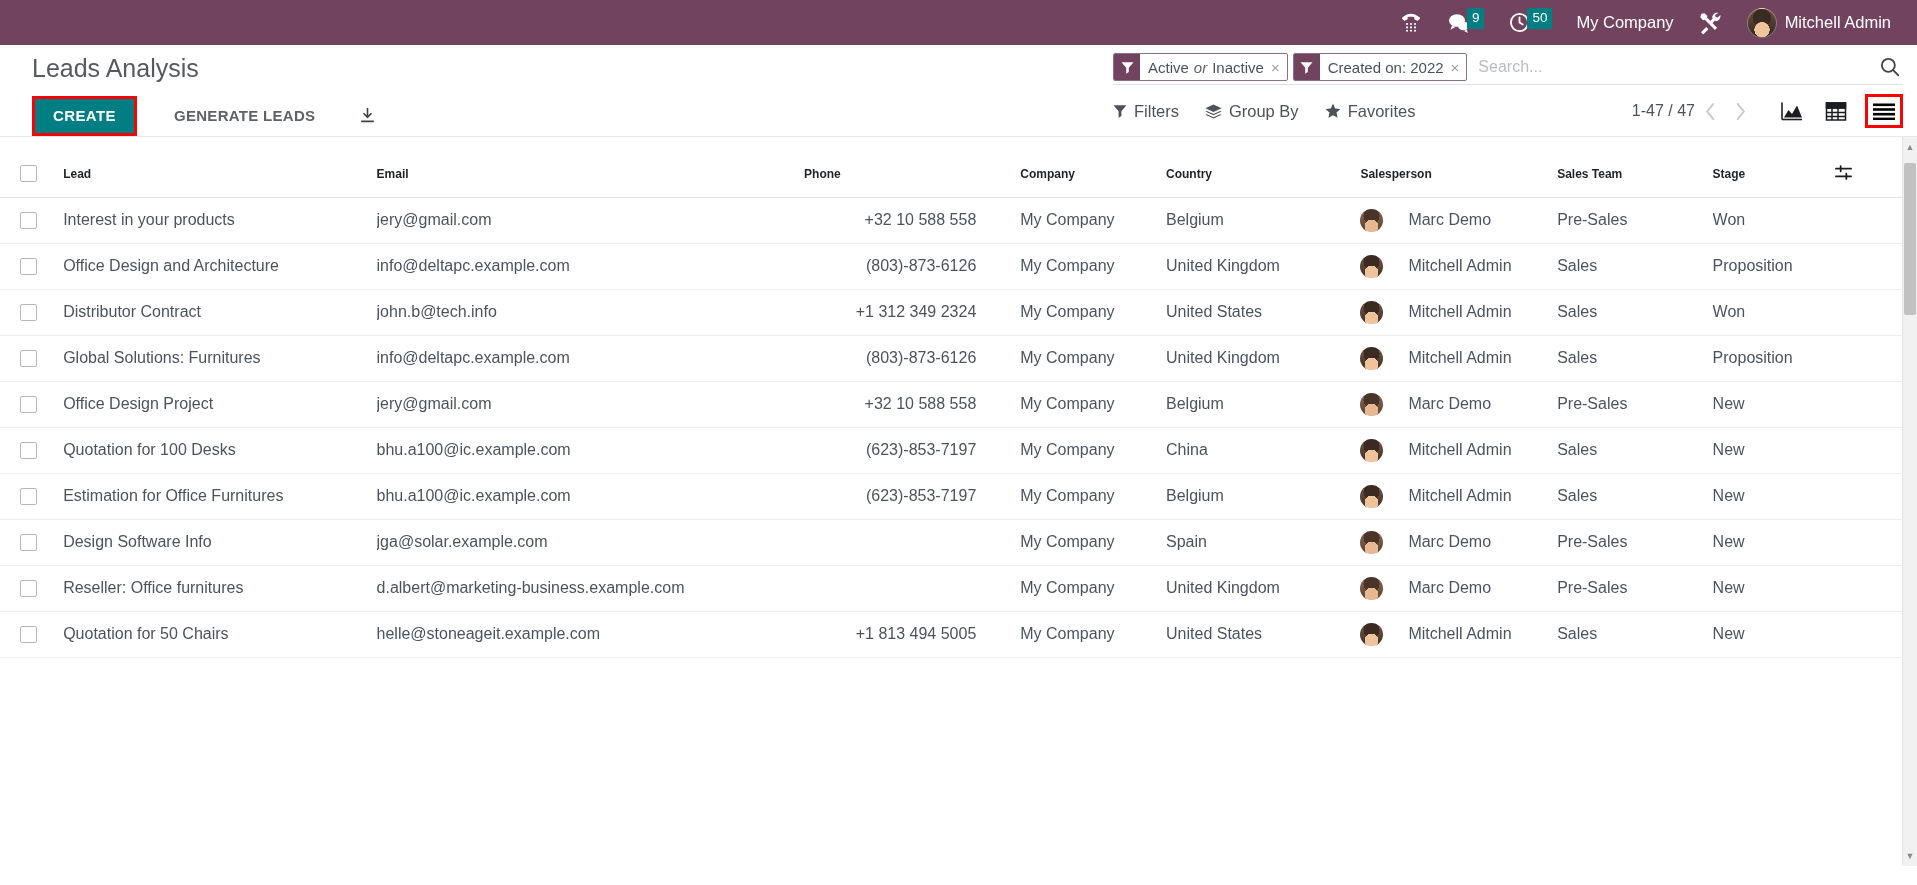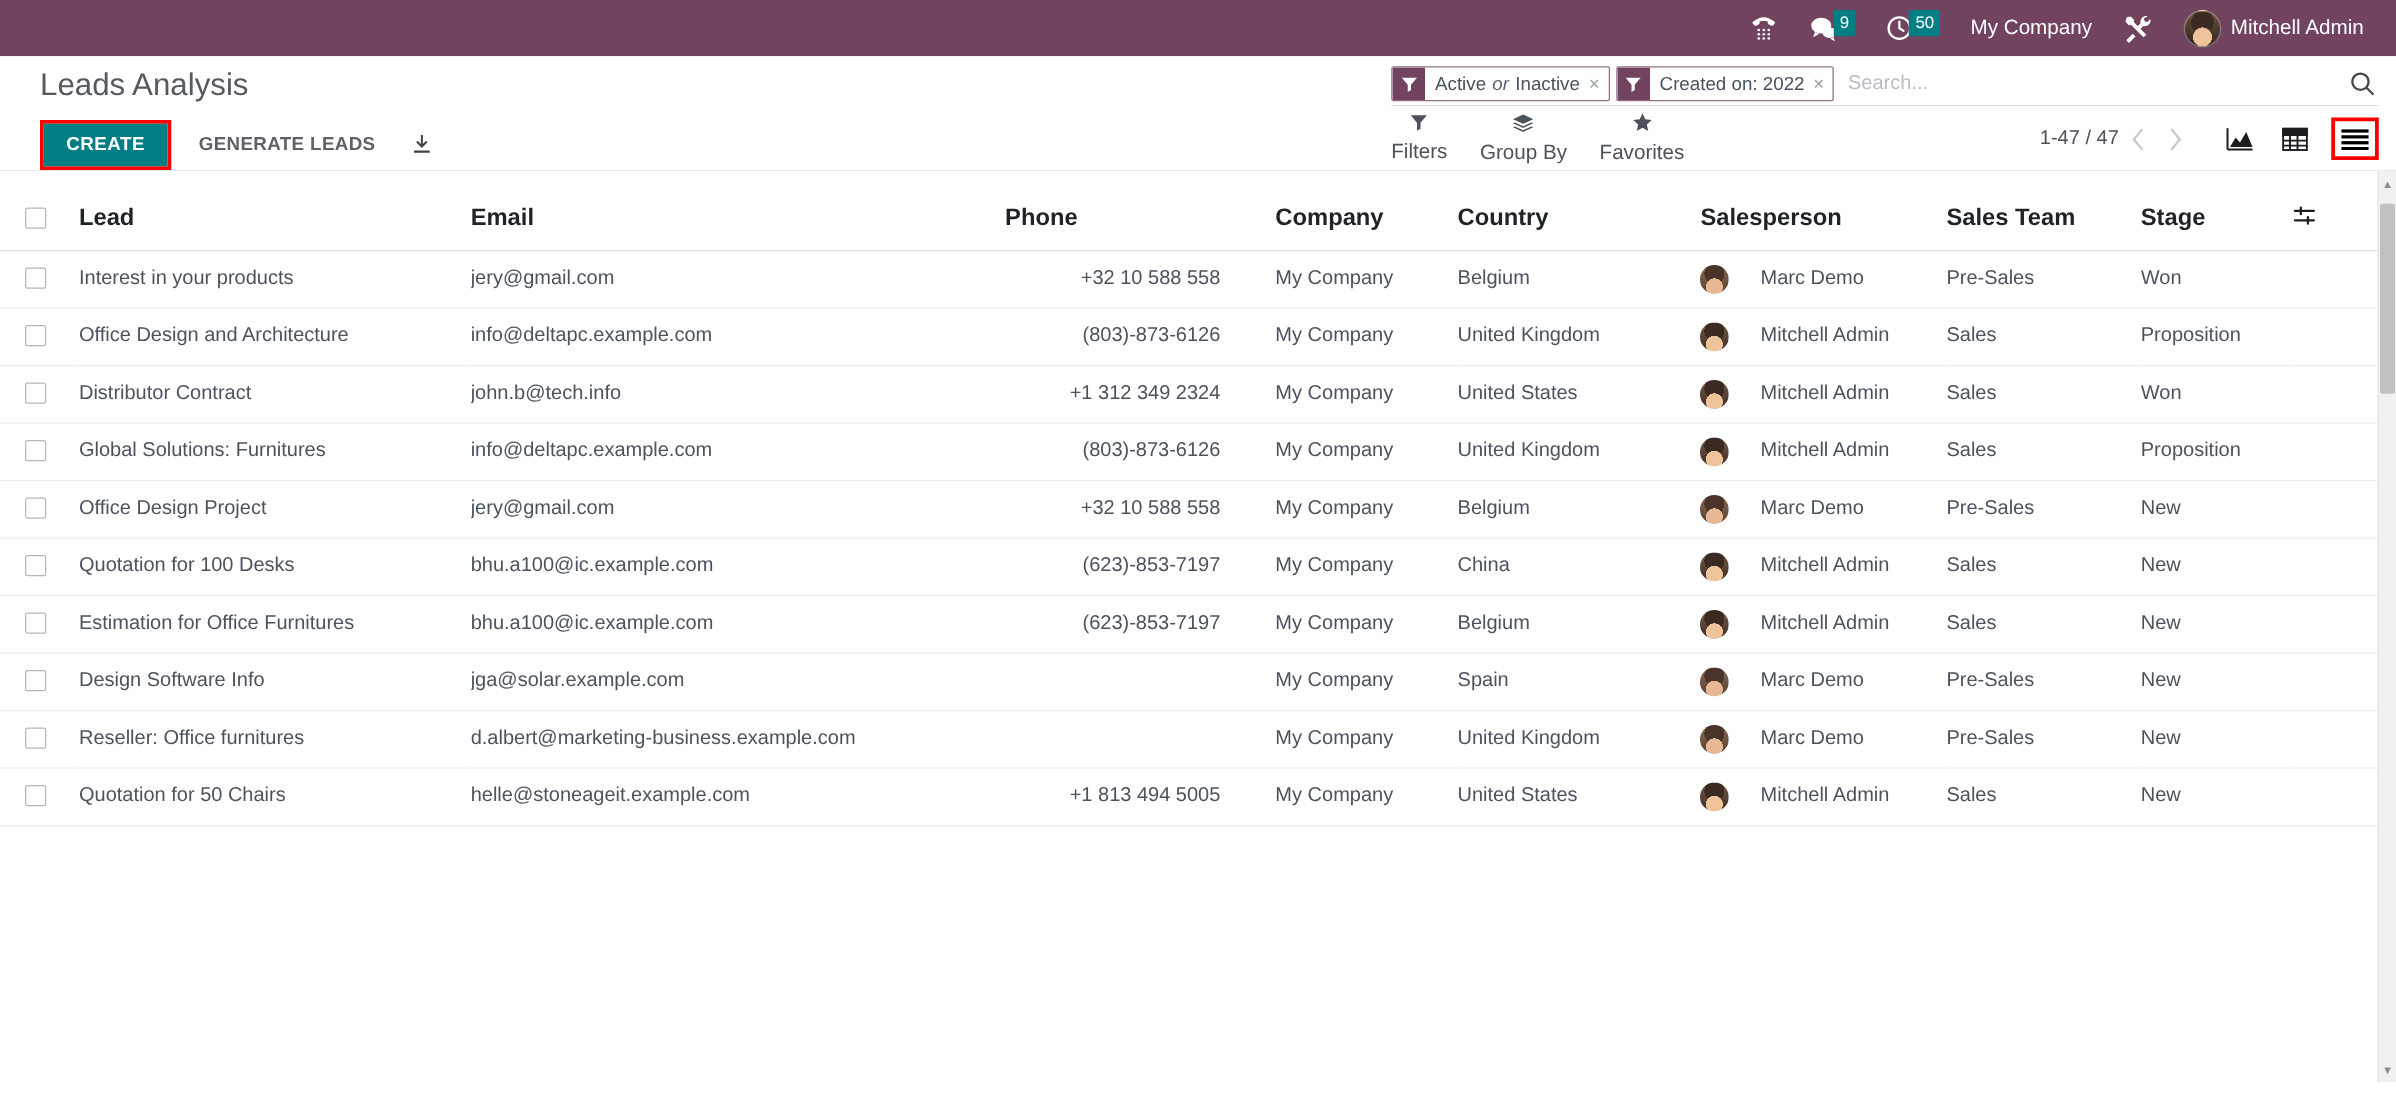--- a/index.html
+++ b/index.html
@@ -75,21 +75,21 @@
   .cp-top {
     display: flex; align-items: flex-start;
     padding: 0 14px 0 0;
     position: relative;
   }
   .cp-left { padding-left: 32px; padding-top: 10px; }
   .breadcrumb {
     font-size: 25px; color: #555a61; font-weight: 400;
     line-height: 1.1; white-space: nowrap;
   }
-  .btn-row { display: flex; align-items: center; margin-top: 13px; height: 40px; }
+  .btn-row { display: flex; align-items: center; margin-top: 13px; height: 40px; gap: 15px; }
   .create-wrap {
     border: 3px solid #ff0000;
     padding: 0; display: inline-flex; align-items: stretch;
   }
   .btn-create {
     background: #017e84; color: #fff; border: none;
     font-size: 15px; font-weight: 700; letter-spacing: .4px;
     padding: 8px 18px 9px; cursor: pointer;
     font-family: inherit; text-transform: uppercase;
   }
@@ -137,21 +137,21 @@
   .search-input::placeholder { color: #b9bdc3; }
   .search-mag { display: flex; align-items: center; padding: 0 2px 0 10px; cursor: pointer; }
 
   .cp-bottom {
     display: flex; align-items: center; width: 100%;
     margin-top: 8px; height: 36px;
   }
   .dropdowns { display: flex; align-items: center; gap: 26px; }
   .dd {
     display: inline-flex; align-items: center; gap: 7px;
-    font-size: 16.5px; color: #4c515a; cursor: pointer; white-space: nowrap; flex-direction: column;
+    font-size: 16.5px; color: #4c515a; cursor: pointer; white-space: nowrap;
   }
   .pager-area { margin-left: auto; display: flex; align-items: center; }
   .pager-count { font-size: 16px; color: #4c515a; white-space: nowrap; }
   .pager-btn {
     width: 30px; height: 30px; display: flex; align-items: center;
     justify-content: center; color: #c7cacd; cursor: pointer; font-size: 20px;
   }
   .view-switcher { display: flex; align-items: center; margin-left: 22px; gap: 14px; }
   .vbtn {
     width: 30px; height: 30px; display: flex; align-items: center;
@@ -161,21 +161,21 @@
 
   
   .table-wrap {
     position: relative;
     height: 730px;
     overflow: hidden;
     border-top: 1px solid #e6e8ea;
   }
   table.olist { width: 1907px; border-collapse: collapse; table-layout: fixed; }
   table.olist th {
-    font-size: 19px; color: #1f2327; font-weight: 700;
+    font-size: 12px; color: #1f2327; font-weight: 700;
     text-align: left; padding: 27px 8px 13px 0;
     border-bottom: 1px solid #dfe2e5; white-space: nowrap;
     background: #fff;
   }
   table.olist td {
     font-size: 16px; color: #4c535e; font-weight: 400;
     padding: 11px 8px 11px 0; border-bottom: 1px solid #eceef0;
     white-space: nowrap; overflow: hidden; text-overflow: ellipsis;
   }
   .c-check { width: 52px; padding-left: 20px !important; }

